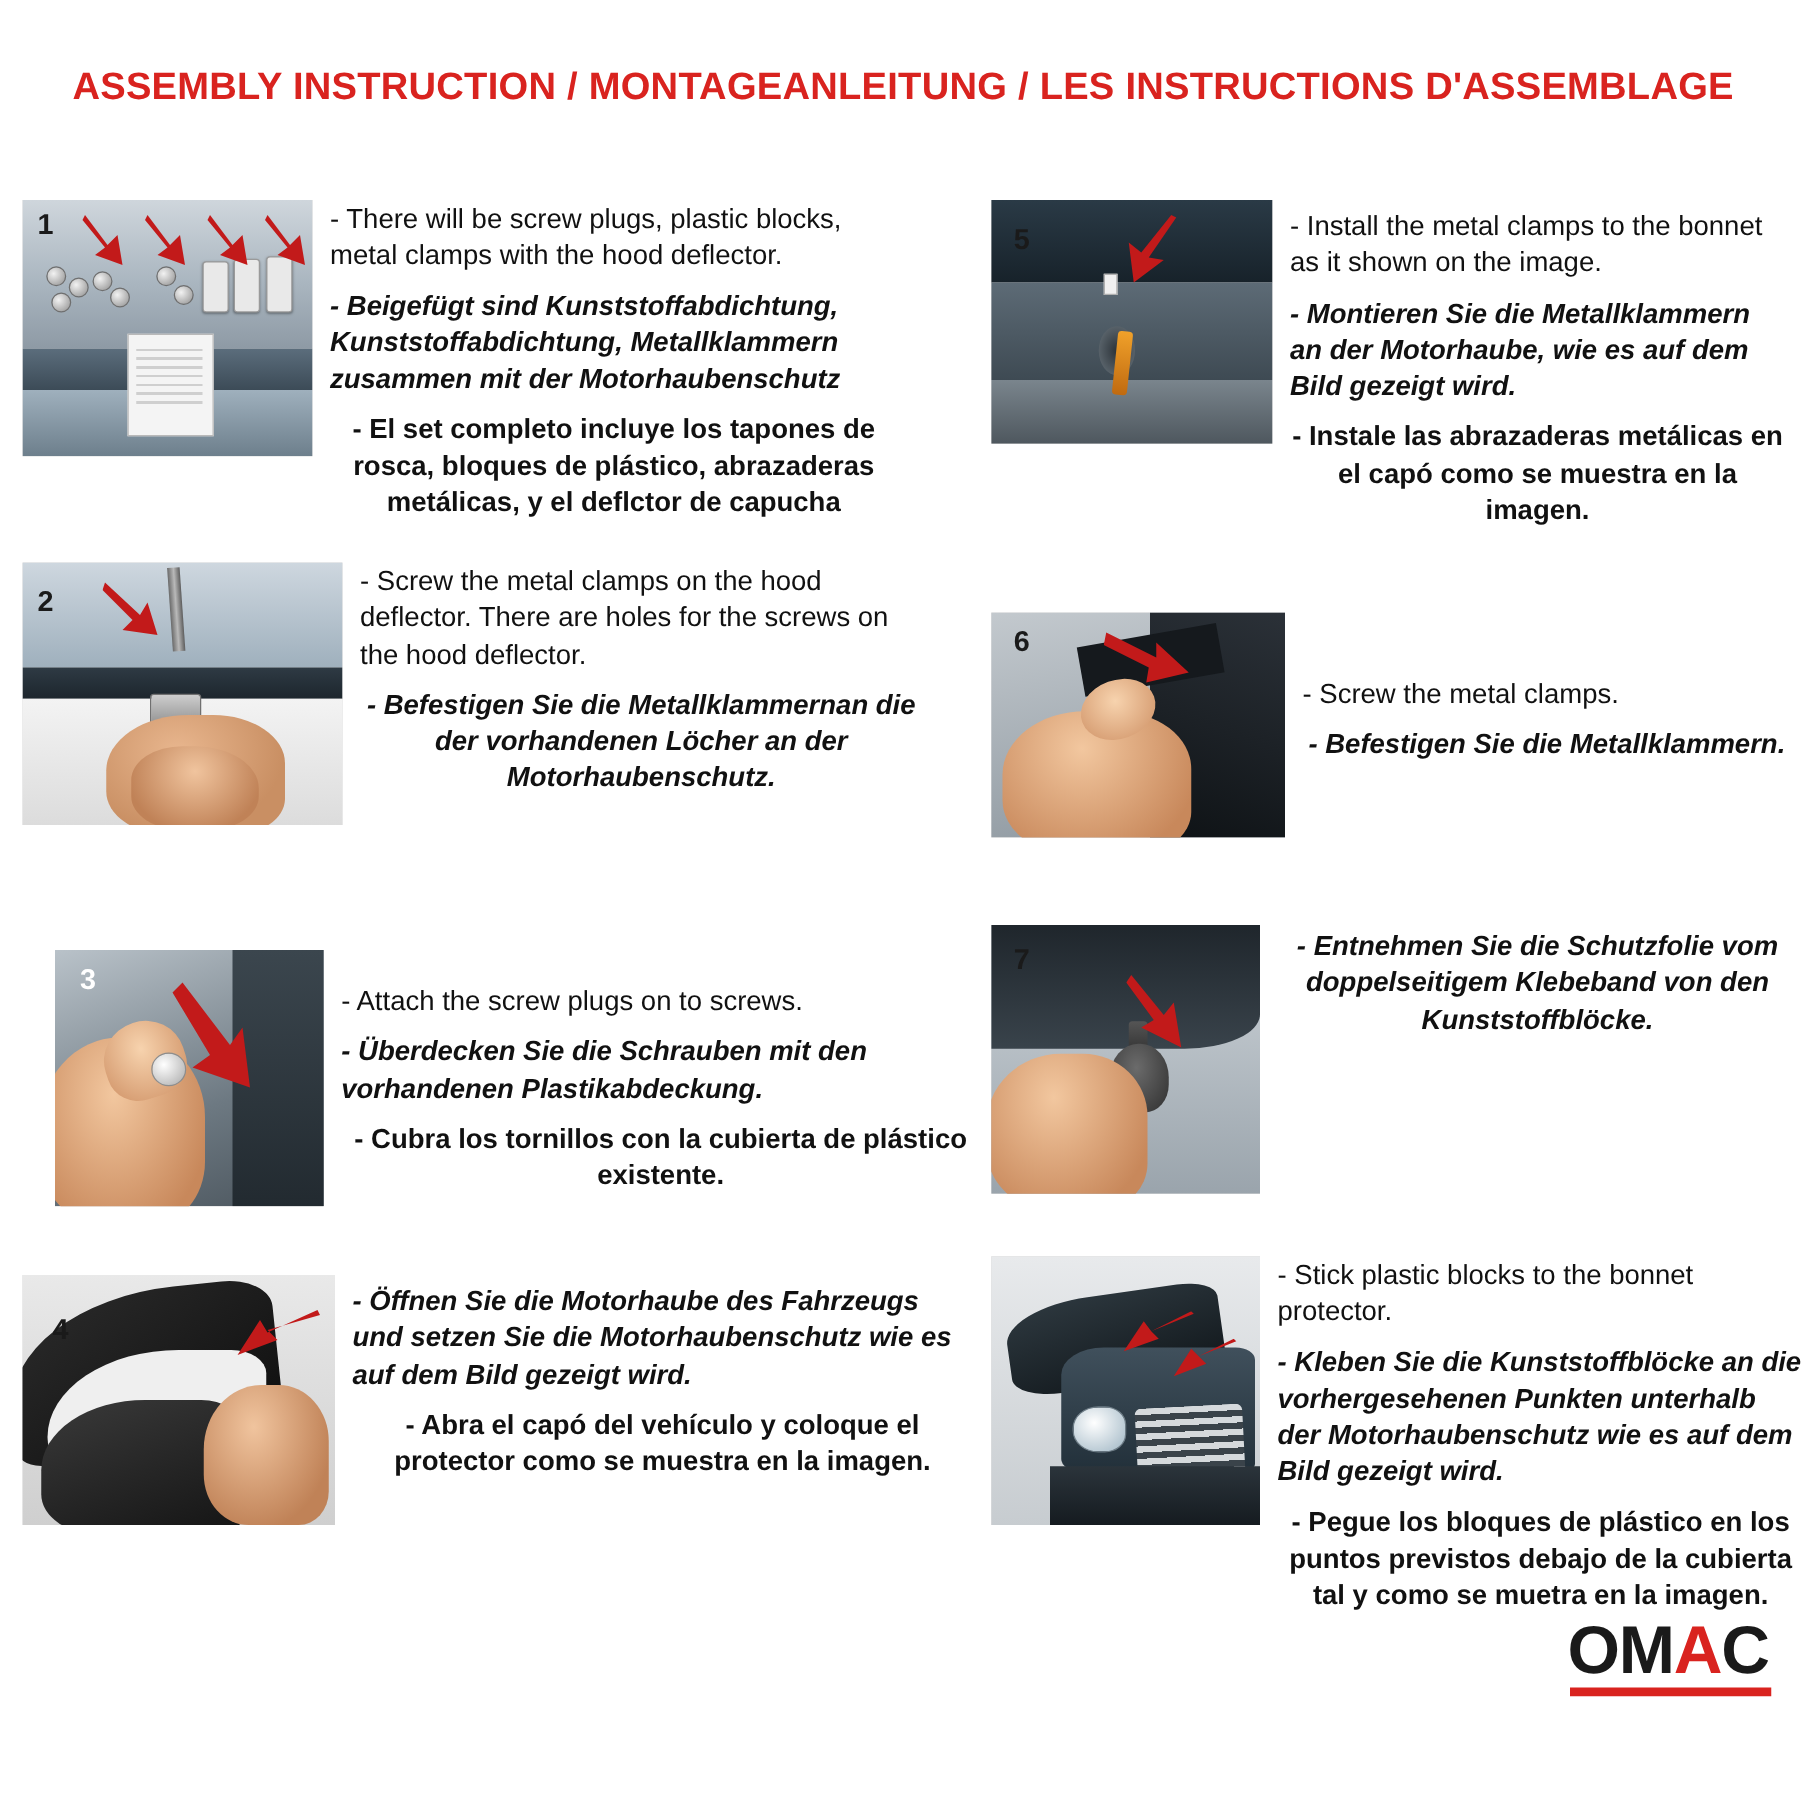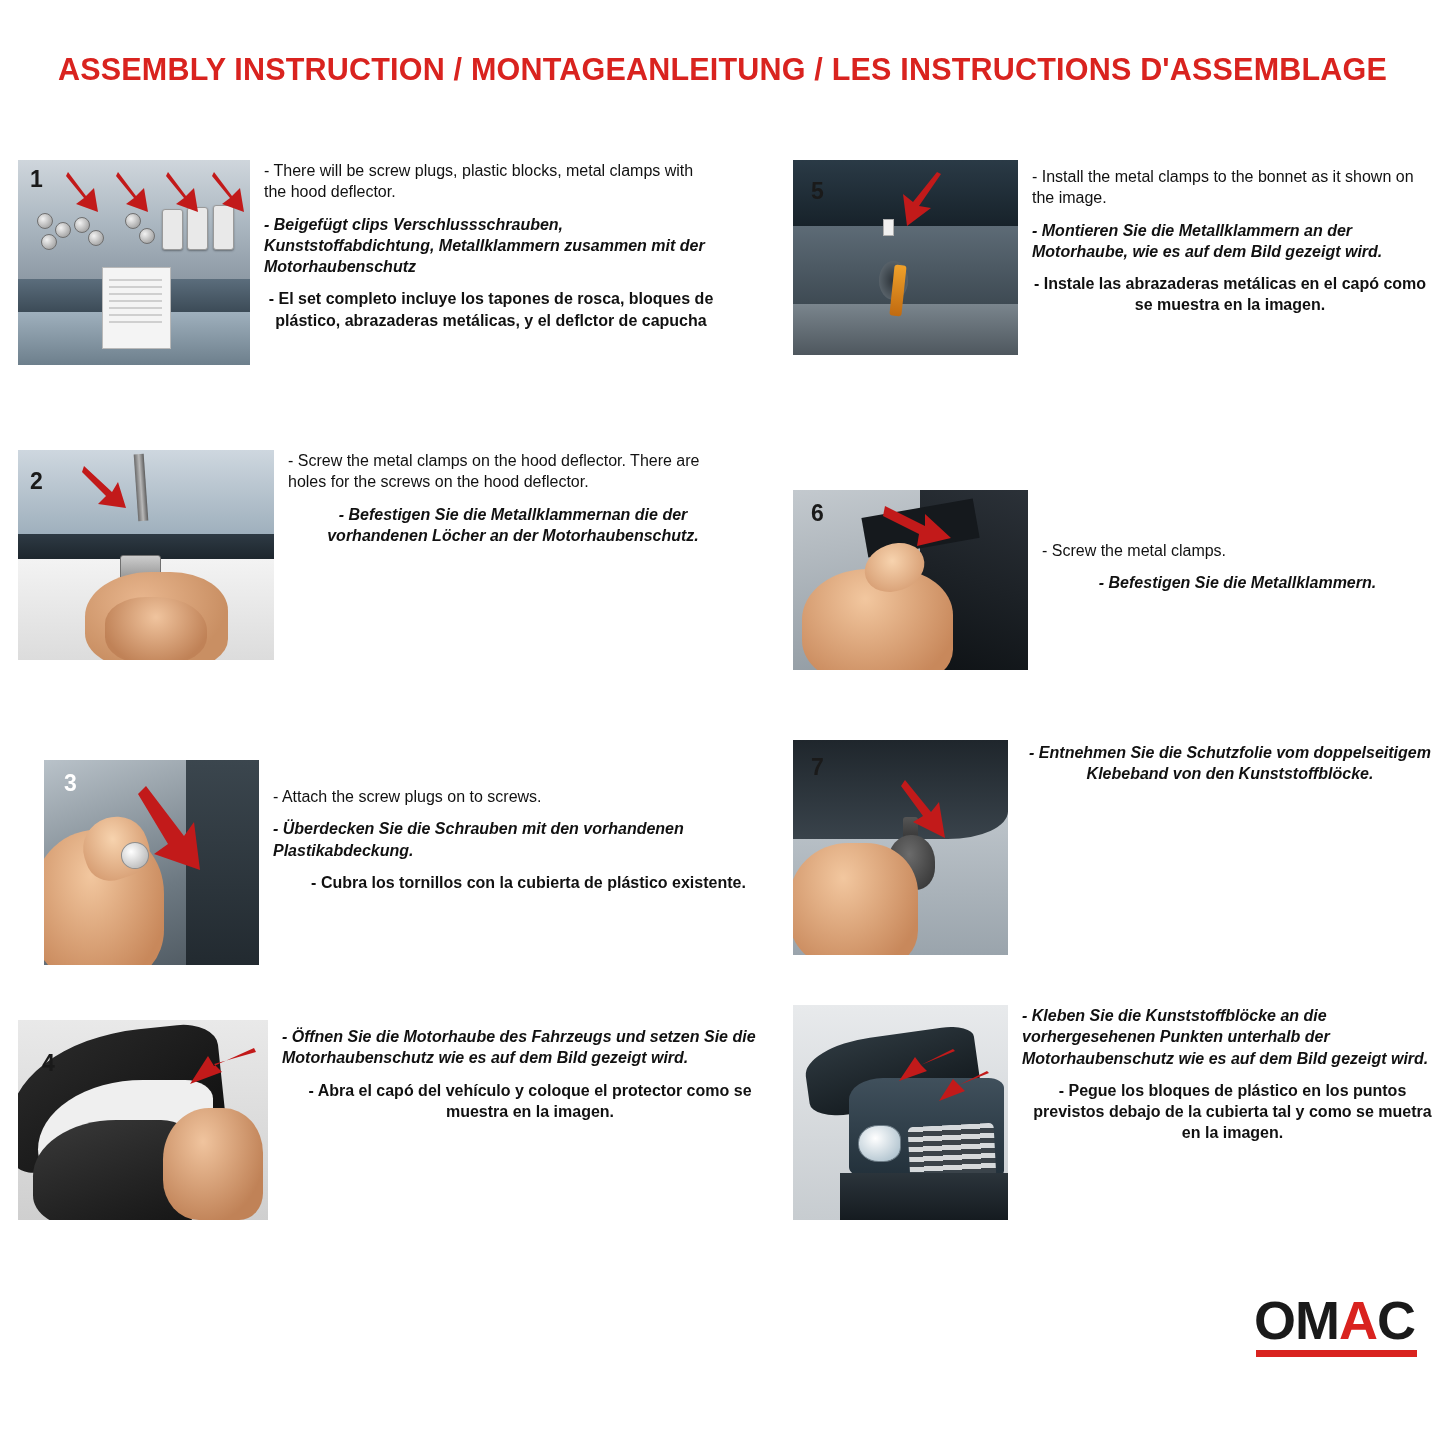--- a/index.html
+++ b/index.html
@@ -50,21 +50,21 @@
     position: absolute;
     z-index: 5;
     font-size: 23px;
     font-weight: bold;
     color: #1a1a1a;
     font-family: "Liberation Sans", sans-serif;
   }
   .txt {
     flex: 1 1 auto;
     padding-left: 14px;
-    font-size: 16px;
+    font-size: 22px;
     line-height: 1.33;
     color: #111;
   }
   .txt p { margin: 0 0 11px 0; }
   .txt p:last-child { margin-bottom: 0; text-align: center; }
   .ln-en { font-weight: normal; }
   .ln-de { font-style: italic; font-weight: bold; }
   .ln-es { font-weight: bold; }
 
   
@@ -261,21 +261,21 @@
             </svg>
         </div>
         <div class="arrow" style="left:192px; top:10px;">
           <svg width="38" height="46" viewBox="0 0 38 46">
               <path d="M4 2 L22 26 L30 18 L34 42 L12 34 L20 28 L2 6 Z" fill="#c21a1a"></path>
             </svg>
         </div>
       </div>
       <div class="txt">
         <p class="ln-en">- There will be screw plugs, plastic blocks, metal clamps with the hood deflector.</p>
-        <p class="ln-de">- Beigefügt clips Verschlussschrauben, Kunststoffabdichtung, Metallklammern zusammen mit der Motorhaubenschutz</p>
+        <p class="ln-de">- Beigefügt sind Kunststoffabdichtung, Kunststoffabdichtung, Metallklammern zusammen mit der Motorhaubenschutz</p>
         <p class="ln-es">- El set completo incluye los tapones de rosca, bloques de plástico, abrazaderas metálicas, y el deflctor de capucha</p>
       </div>
     </div>
 
     <div class="step" style="left:0px; top:290px; width:720px;">
       <div class="fig" style="width:256px; height:210px;">
         <div class="photo">
           <div class="p2-sky"></div>
             <div class="p2-dark"></div>
             <div class="p2-white"></div>
@@ -425,20 +425,21 @@
               <path d="M58 2 L24 16 L30 22 L2 32 L18 8 L24 16 L56 0 Z" fill="#c21a1a"></path>
             </svg>
         </div>
         <div class="arrow" style="left:144px; top:66px;">
           <svg width="54" height="38" viewBox="0 0 54 38">
               <path d="M52 2 L22 14 L28 20 L2 30 L16 8 L22 14 L50 0 Z" fill="#c21a1a"></path>
             </svg>
         </div>
       </div>
       <div class="txt" style="padding-top:0px;">
+        <p class="ln-en">- Stick plastic blocks to the bonnet protector.</p>
         <p class="ln-de">- Kleben Sie die Kunststoffblöcke an die  vorhergesehenen Punkten unterhalb der Motorhaubenschutz wie es auf dem Bild gezeigt wird.</p>
         <p class="ln-es">- Pegue los bloques de plástico en los puntos previstos debajo de la cubierta tal y como se muetra en la imagen.</p>
       </div>
     </div>
 
   </div>
 
   <div class="logo">
     <span class="o">O</span>
     <span class="m">M</span>

